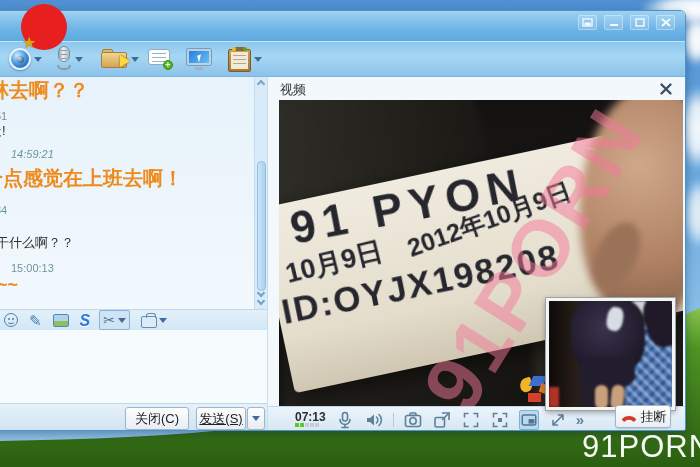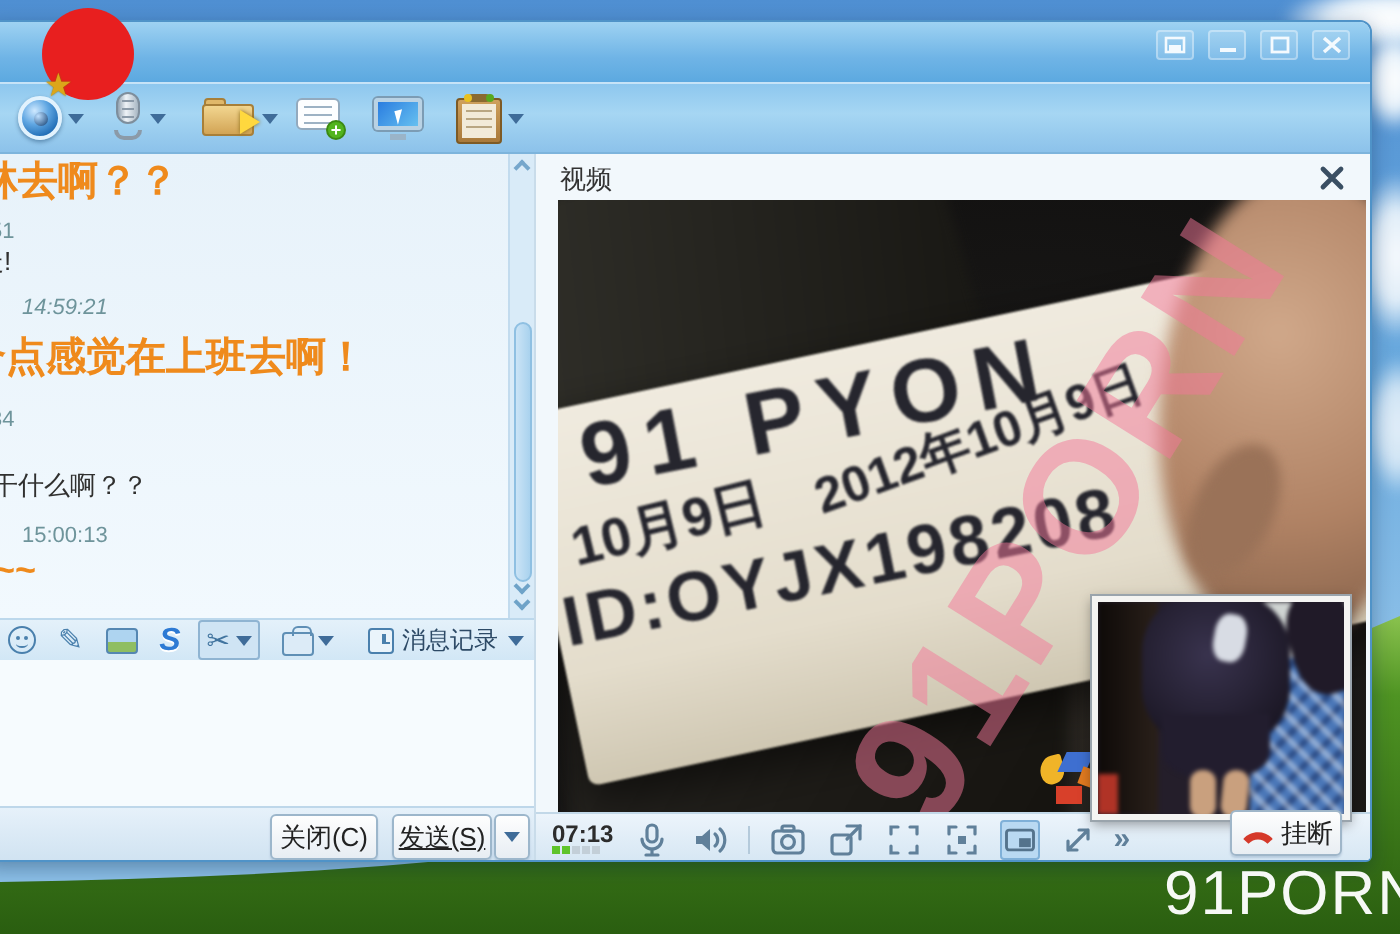--- a/index.html
+++ b/index.html
@@ -119,21 +119,21 @@
   .clock-ico::after  { content:""; position:absolute; left:6px; top:6px; width:4px; height:1.5px; background:#4a80ad; }
   .history-label { font-size:12px; color:#2d4a66; margin:0 2px 0 4px; }
 
   .input-area { position:absolute; left:0; top:253px; width:274px; height:73px; background:#f6fbfe; }
 
   .chat-bottom { position:absolute; left:0; top:326px; width:274px; height:29px;
     background:linear-gradient(180deg,#e6f1fa,#cfe2f1); border-top:1px solid #bed7ea; }
   .btn { position:absolute; top:3px; height:23px; border:1px solid #9cb6cb; border-radius:3px;
     background:linear-gradient(180deg,#fefefe,#e7edf3); font-size:13px; color:#222;
     display:flex; align-items:center; justify-content:center; box-shadow:0 1px 1px rgba(120,150,180,.35); }
-  .btn-close { right:78px; width:54px; }
+  .btn-close { right:78px; width:64px; }
   .btn-send  { right:21px; width:50px;text-decoration:underline; }
   .btn-send-drop { right:2px; width:18px; }
 
   
   .video-pane { position:absolute; left:274px; top:66px; right:0; bottom:0; background:#f2f8fc;
     border-left:1px solid #c9dcea; }
   .video-title { position:absolute; left:12px; top:4px; font-size:13px; color:#333; }
   .video-close { position:absolute; right:12px; top:5px; width:14px; height:14px; }
   .video-close svg { display:block; }
 
@@ -163,21 +163,21 @@
   .pinwheel { position:absolute; left:241px; top:276px; width:27px; height:28px; }
   .pw { position:absolute; }
   .pw-y { left:0; top:2px; width:12px; height:14px; background:#f0b428; border-radius:60% 10% 50% 40%; transform:rotate(-15deg); }
   .pw-b { left:11px; top:0; width:14px; height:10px; background:#3e6fd0; transform:skewX(-25deg); }
   .pw-r { left:8px; top:17px; width:13px; height:9px; background:#d8402a; }
   .pw-o { left:20px; top:8px; width:7px; height:9px; background:#e07a20; transform:rotate(20deg); }
 
   .video-ctrl { position:absolute; left:0; right:0; top:329px; height:26px;
     background:linear-gradient(180deg,#ecf4fb,#d5e6f3); border-top:1px solid #c2d8e8;
     display:flex; align-items:center; z-index:5; }
-  .timer-block { margin-left:8px; line-height:10px; }
+  .timer-block { margin-left:27px; line-height:10px; }
   .timer { font-size:12px; font-weight:bold; color:#2c2c2c; }
   .sig { display:flex; gap:1px; margin-top:1px; }
   .sig i { width:4px; height:4px; }
   .sig .on { background:#5ec42a; } .sig .off { background:#c3cfd8; }
   .vc-ico { margin-left:9px; width:20px; height:20px; display:flex; align-items:center; justify-content:center; }
   .vc-sep { width:1px; height:14px; background:#b4cadb; margin-left:9px; }
   .vc-hl { background:#b9d9f2; border:1px solid #7fb0d8; border-radius:2px; }
   .vc-more { margin-left:8px; font-size:15px; font-weight:bold; color:#60809a; }
   .hangup-btn { position:absolute; right:14px; top:328px; width:56px; height:23px; z-index:20;
     border:1px solid #9fb6c9; border-radius:3px; background:linear-gradient(180deg,#fefefe,#e9eef3);
@@ -351,25 +351,20 @@
         </span>
       <span class="it-ico">✎</span>
       <span class="it-ico photo-ico"></span>
       <span class="it-ico shake-ico">S</span>
       <span class="cutbox">
         <span style="font-size:14px;color:#41749f;">✂</span>
         <span class="drop"></span>
       </span>
       <span class="it-ico toolbox-ico"></span>
       <span class="drop" style="margin-left:2px;"></span>
-      <span class="history-group">
-        <span class="clock-ico"></span>
-        <span class="history-label">消息记录</span>
-        <span class="drop"></span>
-      </span>
     </div>
 
     <div class="input-area"></div>
 
     <div class="chat-bottom">
       <div class="btn btn-close">关闭(C)</div>
       <div class="btn btn-send">发送(S)</div>
       <div class="btn btn-send-drop">
         <span class="drop" style="margin-left:0;"></span>
       </div>

